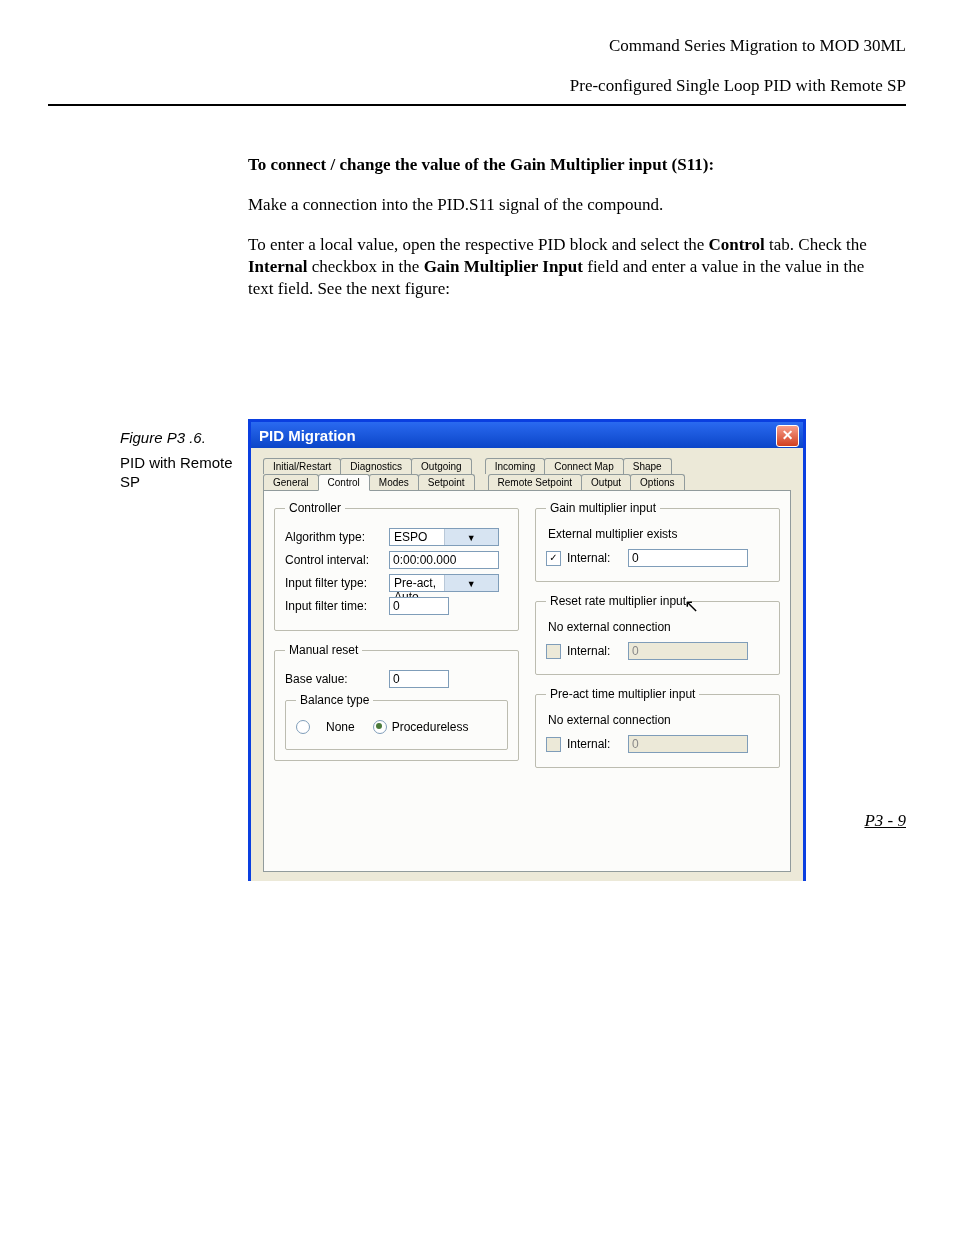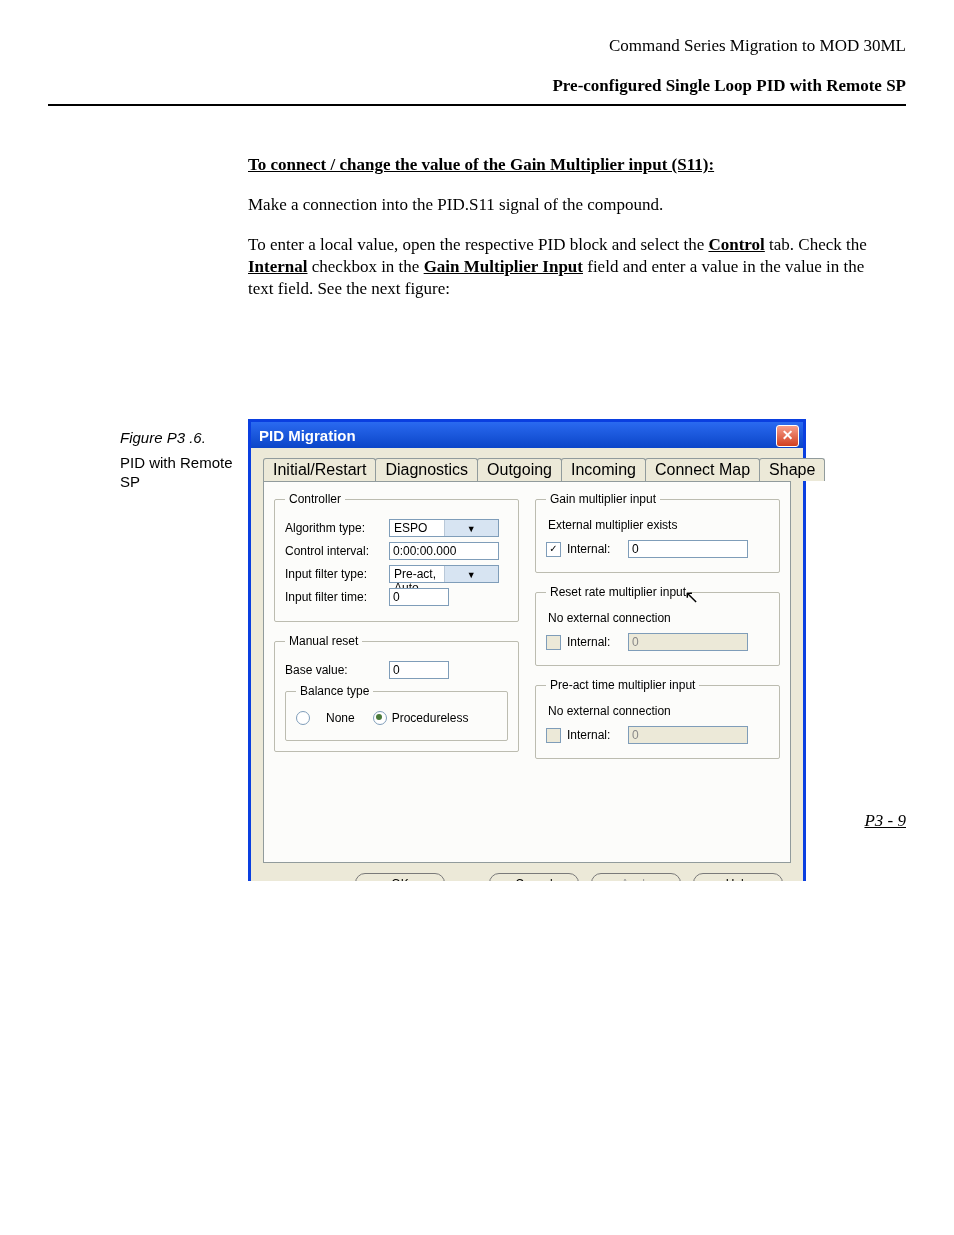--- a/index.html
+++ b/index.html
@@ -17,40 +17,40 @@
     padding: 30px 48px 30px 48px;
   }
   .header-right {
     text-align: right;
     font-size: 17px;
     margin-top: 6px;
   }
   .header-sub {
     text-align: right;
     font-size: 17px;
-    font-weight: bold;
+    font-weight: normal;
     margin-top: 20px;
   }
   .rule {
     border: none;
     border-top: 2px solid #000;
     margin: 8px 0 0 0;
   }
   .content {
     position: relative;
     margin-top: 48px;
   }
   .main-col {
     margin-left: 200px;
     width: 640px;
     font-size: 17px;
     line-height: 1.3;
   }
   .main-col p { margin: 0 0 18px 0; }
-  .bold { font-weight: bold; text-decoration: underline; }
+  .bold { font-weight: bold; }
 
   .side-col {
     position: absolute;
     left: 72px;
     top: 275px;
     width: 120px;
     font-family: Arial, sans-serif;
     font-size: 15px;
     line-height: 1.25;
   }
@@ -103,21 +103,21 @@
     gap: 0;
   }
   .tab {
     border: 1px solid #919b9c;
     border-bottom: none;
     border-top-left-radius: 3px;
     border-top-right-radius: 3px;
     padding: 2px 9px;
     background: #ece9d8;
     margin-right: -1px;
-    font-size: 16px;
+    font-size: 10px;
     white-space: nowrap;
     position: relative;
     z-index: 1;
   }
   .tab.active {
     background: #fcfcfa;
     z-index: 3;
     border-bottom: 1px solid #fcfcfa;
     margin-bottom: -1px;
   }
@@ -297,20 +297,30 @@
         <div class="tabrow">
           <div class="tab">Initial/Restart</div>
           <div class="tab">Diagnostics</div>
           <div class="tab">Outgoing</div>
           <div class="tab-gap"></div>
           <div class="tab">Incoming</div>
           <div class="tab">Connect Map</div>
           <div class="tab">Shape</div>
         </div>
 
+        <div class="tabrow">
+          <div class="tab">General</div>
+          <div class="tab active">Control</div>
+          <div class="tab">Modes</div>
+          <div class="tab">Setpoint</div>
+          <div class="tab-gap"></div>
+          <div class="tab">Remote Setpoint</div>
+          <div class="tab">Output</div>
+          <div class="tab">Options</div>
+        </div>
 
         <div class="tab-panel">
           <div class="cursor">↖</div>
           <div class="cols">
             <div class="col">
               <fieldset>
                 <legend>Controller</legend>
                 <div class="row">
                   <label class="lbl">Algorithm type:</label>
                   <div class="combo w110">

